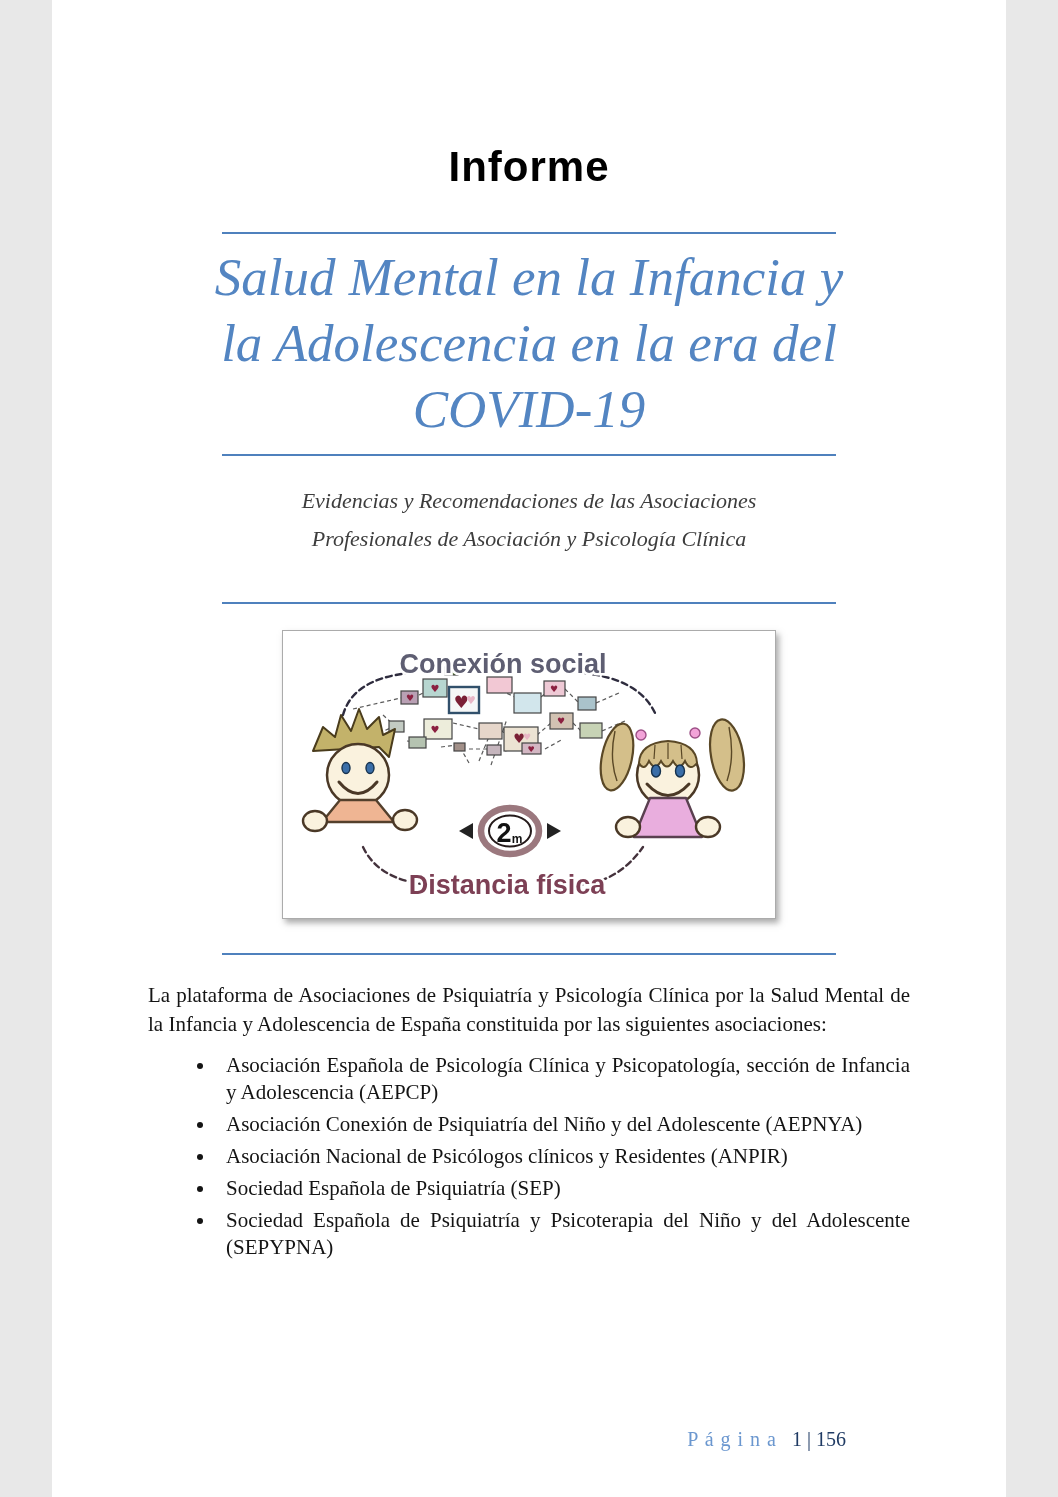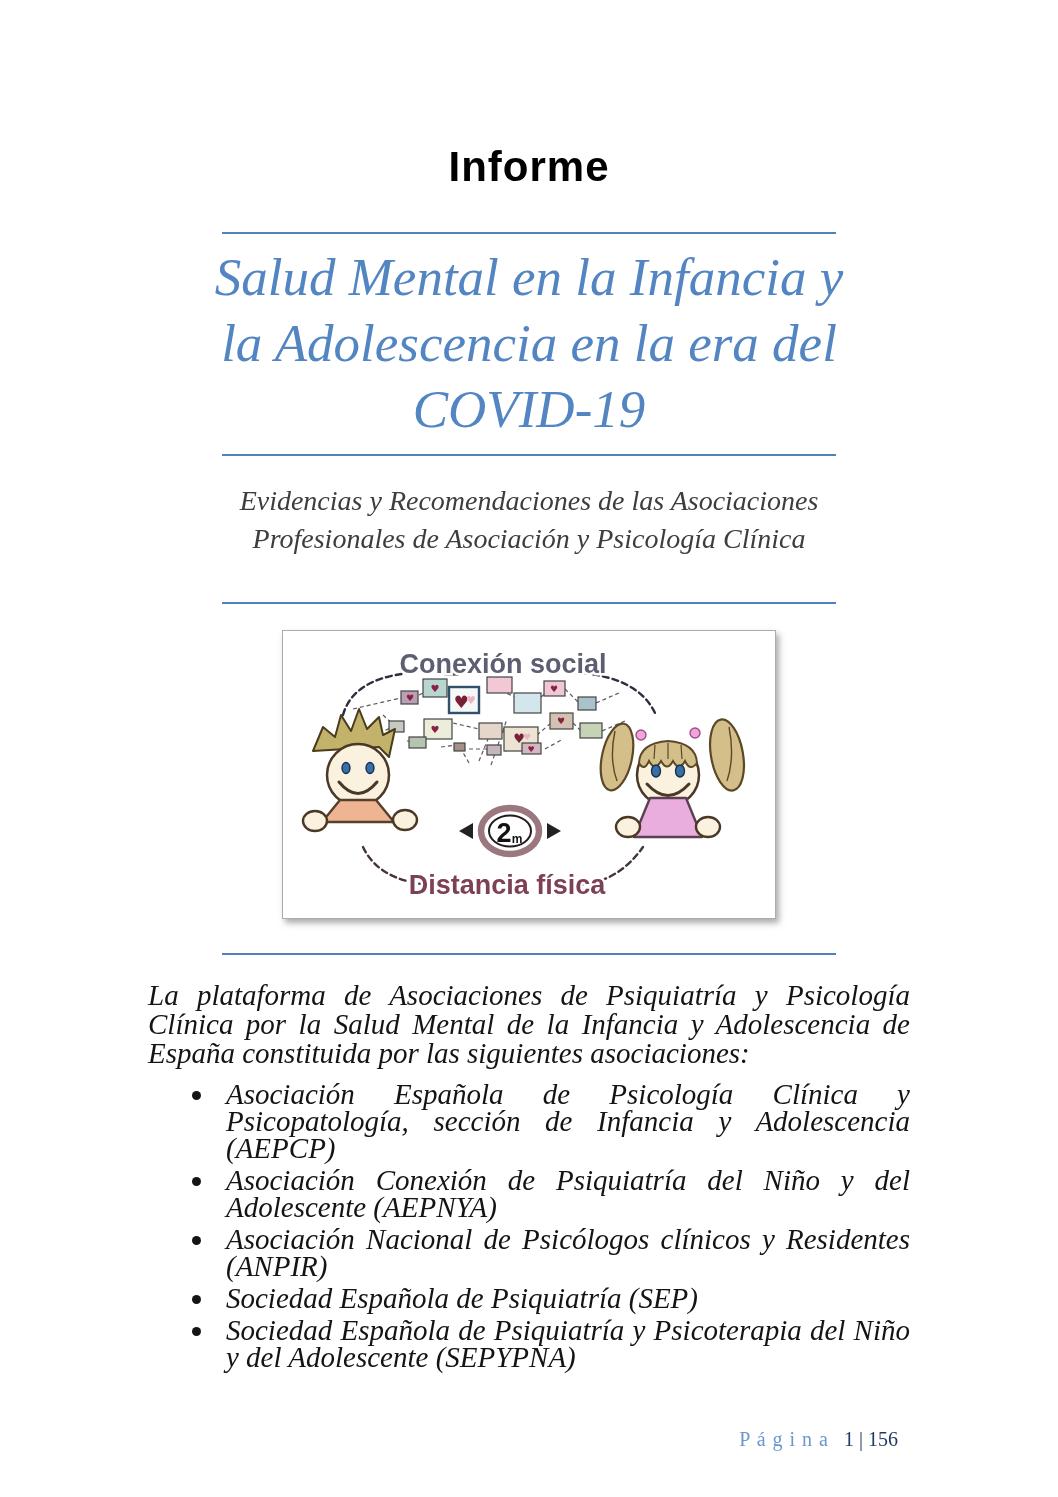--- a/index.html
+++ b/index.html
@@ -1,47 +1,46 @@
 <!DOCTYPE html>
 <html><head>
 <meta charset="utf-8">
 <style>
   html,body { margin:0; padding:0; background:#e8e8e8; }
   .page {
-    position:relative; width:1058px; height:1497px; background:#ffffff;
+    position:relative; width:954px; height:1497px; background:#ffffff;
     margin:0 auto; overflow:hidden;
     font-family:"Liberation Serif", serif; color:#141414;
   }
   .heading {
     margin:0; padding-top:142px; text-align:center;
     font-family:"Liberation Sans", sans-serif; font-weight:700;
     font-size:42px; line-height:50px; color:#000; letter-spacing:1px;
   }
   .rule { width:614px; margin:0 auto; border:none; border-top:2px solid #4f81bd; }
   .rule-1 { margin-top:40px; }
   .rule-2 { margin-top:12px; }
   .rule-3 { margin-top:44px; }
   .rule-4 { margin-top:34px; }
   .main-title {
     margin-top:10px; text-align:center; font-style:italic;
     font-size:53px; line-height:66px; color:#5385c2; font-weight:400;
   }
   .subtitle {
     margin-top:26px; text-align:center; font-style:italic;
-    font-size:28px; line-height:38px; color:#3d3d3d;
+    font-size:22px; line-height:38px; color:#3d3d3d;
   }
   .figure {
     width:492px; height:287px; margin:26px auto 0; background:#fff;
     border:1px solid #ababab; box-shadow:3px 4px 6px rgba(90,90,90,.5);
   }
   .figure svg { display:block; width:100%; height:100%; }
   .content {
-    width:762px; margin:26px auto 0; font-size:29px; line-height:29px;
+    width:762px; margin:26px auto 0; font-size:21px; line-height:29px;
     text-align:justify;
-    font-style:italic;
   }
   .content p { margin:0; }
   .bullet-list { margin:13px 0 0 0; padding:0 0 0 68px; }
   .bullet-list li { line-height:27px; margin-bottom:5px; padding-left:10px; }
   .closing { margin-top:26px !important; }
   .page-footer {
     position:absolute; top:1428px; right:160px; font-size:20px;
     font-family:"Liberation Serif", serif;
   }
   .page-footer .f-label { color:#6b97cf; letter-spacing:1px; }

